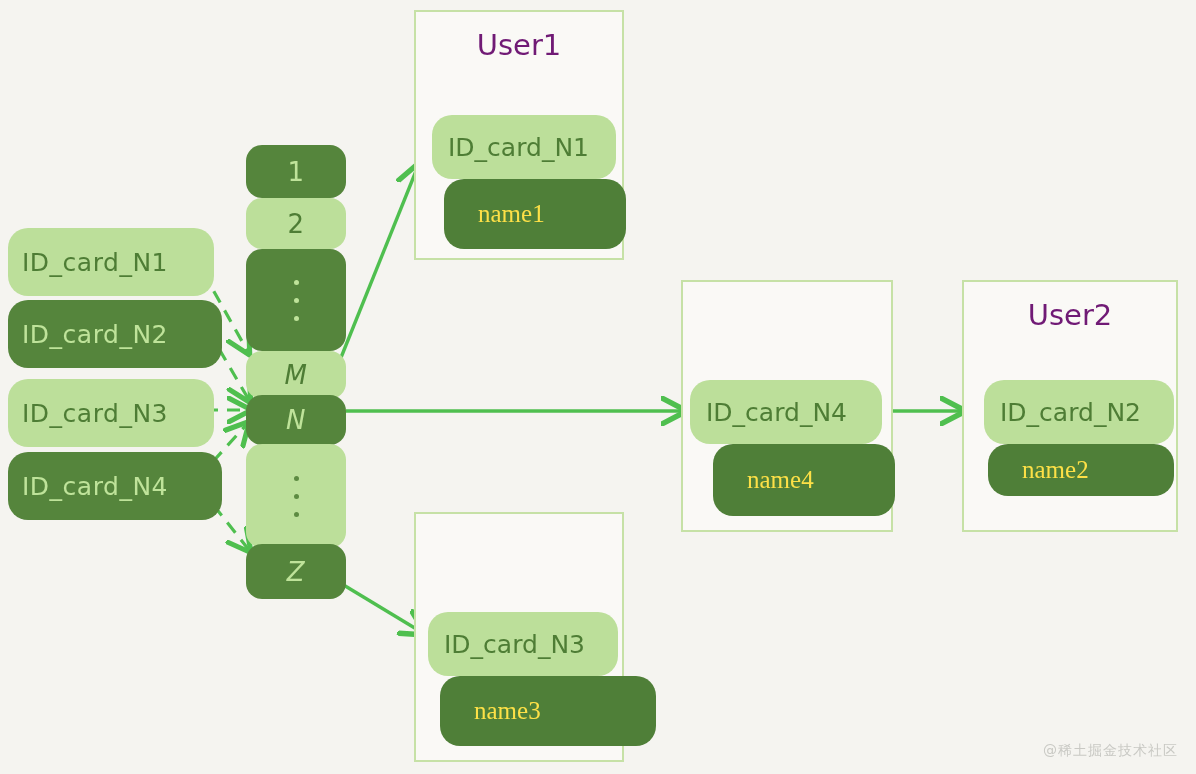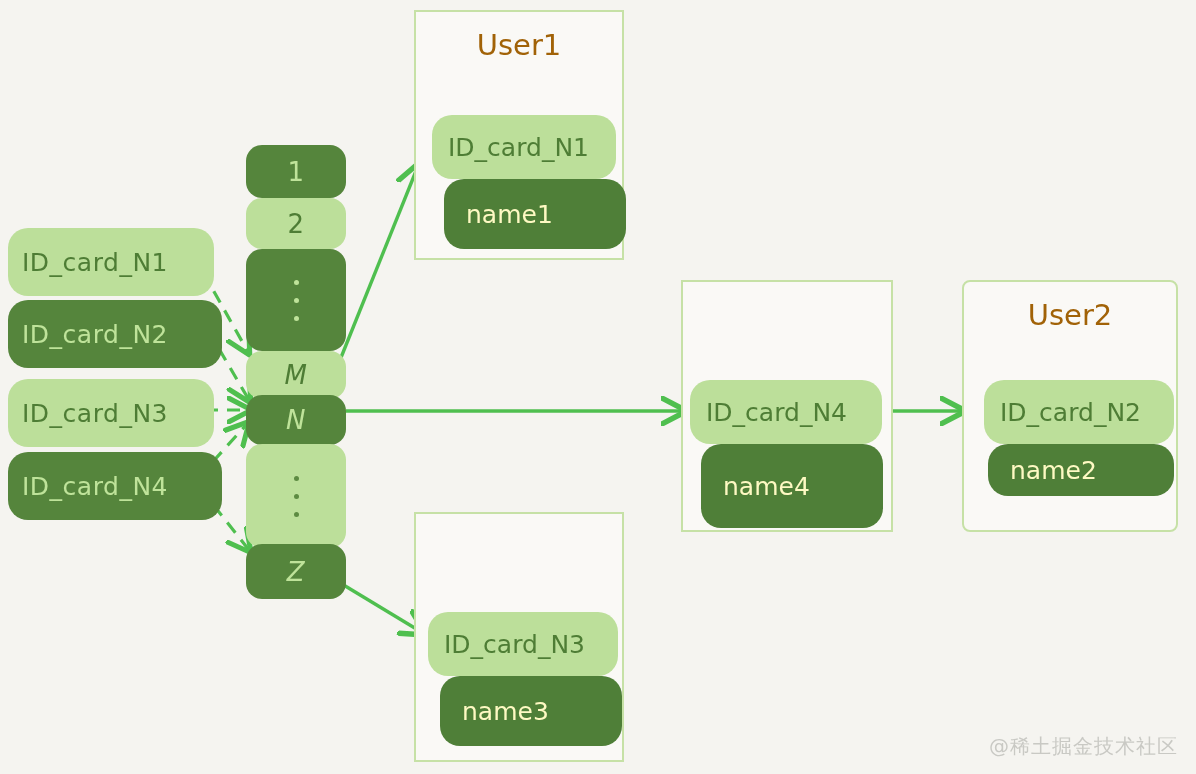--- a/index.html
+++ b/index.html
@@ -56,42 +56,42 @@
   .userbox{
     position:absolute;
     background:#faf9f6;
     border:2px solid #c6e1a6;
     box-sizing:border-box;
   }
   .user-title{
     position:absolute;left:0;right:0;top:16px;
     text-align:center;
     font-size:29px;
-    color:#a16207;
+    color:#701a75;
     font-family:"DejaVu Sans", sans-serif;
   }
   .ucard{
     position:absolute;
     display:flex;align-items:center;
     border-radius:20px;
     box-sizing:border-box;
     white-space:nowrap;
     font-size:25px;
   }
   .ucard.light{background:#bcdf9a;color:#4e7d35;padding-left:16px;}
-  .ucard.dark{background:#4f7f38;color:#fef9c3;padding-left:22px;}
+  .ucard.dark{background:#4f7f38;color:#fde047;padding-left:34px;font-family:Liberation Serif, serif;}
 
   
   svg.links{position:absolute;left:0;top:0;width:1196px;height:774px;
             pointer-events:none;overflow:visible;}
 
   
   .watermark{
     position:absolute;right:18px;bottom:14px;
-    font-size:20px;color:#c9c9c4;
+    font-size:14px;color:#c9c9c4;
     letter-spacing:1px;
   }
 </style>
 </head>
 <body>
 
 <div id="stage">
 
   <svg class="links">
     <defs>
@@ -175,39 +175,39 @@
     </div>
     <div class="ucard dark" style="left:28px;top:167px;width:182px;height:70px;">
       <span>name1</span>
     </div>
   </div>
 
   <div class="userbox" style="left:681px;top:280px;width:212px;height:252px;">
     <div class="ucard light" style="left:7px;top:98px;width:192px;height:64px;">
       <span>ID_card_N4</span>
     </div>
-    <div class="ucard dark" style="left:18px;top:162px;width:182px;height:84px;">
+    <div class="ucard dark" style="left:30px;top:162px;width:182px;height:72px;">
       <span>name4</span>
     </div>
   </div>
 
-  <div class="userbox" style="left:962px;top:280px;width:216px;height:252px;border-radius:8px;">
+  <div class="userbox" style="left:962px;top:280px;width:216px;height:252px;">
     <div class="user-title">User2</div>
     <div class="ucard light" style="left:20px;top:98px;width:190px;height:64px;">
       <span>ID_card_N2</span>
     </div>
     <div class="ucard dark" style="left:24px;top:162px;width:186px;height:52px;">
       <span>name2</span>
     </div>
   </div>
 
   <div class="userbox" style="left:414px;top:512px;width:210px;height:250px;">
     <div class="ucard light" style="left:12px;top:98px;width:190px;height:64px;">
       <span>ID_card_N3</span>
     </div>
-    <div class="ucard dark" style="left:24px;top:162px;width:182px;height:70px;">
+    <div class="ucard dark" style="left:24px;top:162px;width:216px;height:70px;">
       <span>name3</span>
     </div>
   </div>
 
   <div class="watermark">@稀土掘金技术社区</div>
 
 </div>
 
 </body></html>

